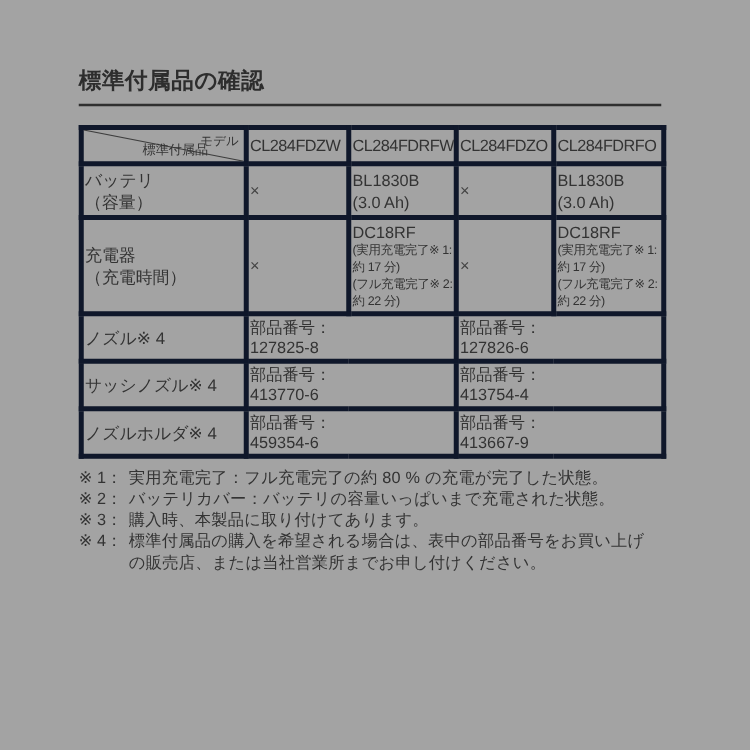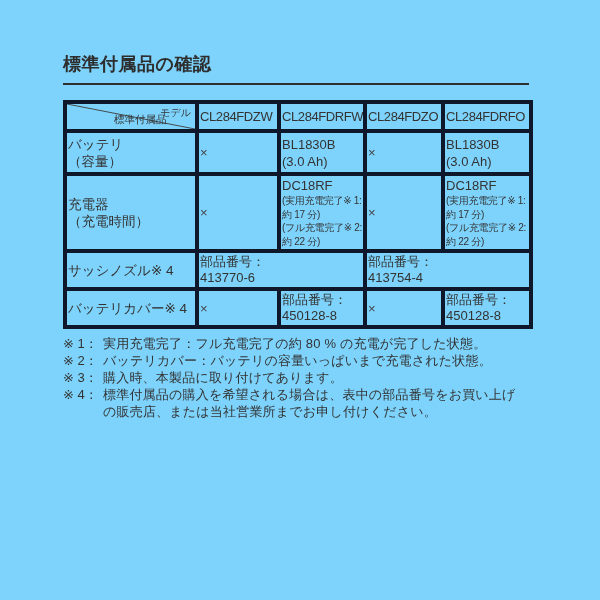--- a/index.html
+++ b/index.html
@@ -6,21 +6,21 @@
   html, body { background: #ffffff; }
   body {
     width: 600px; height: 600px;
     font-family: "Liberation Sans", "DejaVu Sans", sans-serif;
     color: #333333;
     overflow: hidden;
   }
   .page {
     width: 600px; height: 600px;
     padding: 52px 71px 0 63px;
-    background: #7dd3fc;
+    background: #a3a3a3;
   }
   .title {
     font-size: 18px;
     font-weight: bold;
     color: #2d2d2d;
     letter-spacing: 0.5px;
     padding-bottom: 7px;
     border-bottom: 2px solid #2f2f2f;
   }
   table.acc-table {
@@ -117,35 +117,40 @@
         </td>
         <td class="cross-cell">×</td>
         <td>
           <span class="model-code">DC18RF</span>
           <span class="charge-detail">(実用充電完了※ 1:
 約 17 分)
 (フル充電完了※ 2:
 約 22 分)</span>
         </td>
       </tr>
+      <tr style="height:36px">
+        <th class="label-cell ml">ノズル※ 4</th>
+        <td class="part-cell ml" colspan="2">部品番号：
+127825-8</td>
+        <td class="part-cell ml" colspan="2">部品番号：
+127826-6</td>
+      </tr>
       <tr style="height:20px">
         <th class="label-cell ml">サッシノズル※ 4</th>
         <td class="part-cell ml" colspan="2">部品番号：
 413770-6</td>
         <td class="part-cell ml" colspan="2">部品番号：
 413754-4</td>
       </tr>
-      <tr style="height:32px">
-        <th class="label-cell ml">バッテリカバー※ 4</th>
-        <td class="cross-cell">×</td>
-        <td class="part-cell ml">部品番号：
-450128-8</td>
-        <td class="cross-cell">×</td>
-        <td class="part-cell ml">部品番号：
-450128-8</td>
+      <tr style="height:37px">
+        <th class="label-cell ml">ノズルホルダ※ 4</th>
+        <td class="part-cell ml" colspan="2">部品番号：
+459354-6</td>
+        <td class="part-cell ml" colspan="2">部品番号：
+413667-9</td>
       </tr>
     </tbody>
   </table>
 
   <div class="footnotes">
     <div class="footnote">
       <span class="fn-marker">※ 1：</span>
       <span class="fn-text">実用充電完了：フル充電完了の約 80 % の充電が完了した状態。</span>
     </div>
     <div class="footnote">

